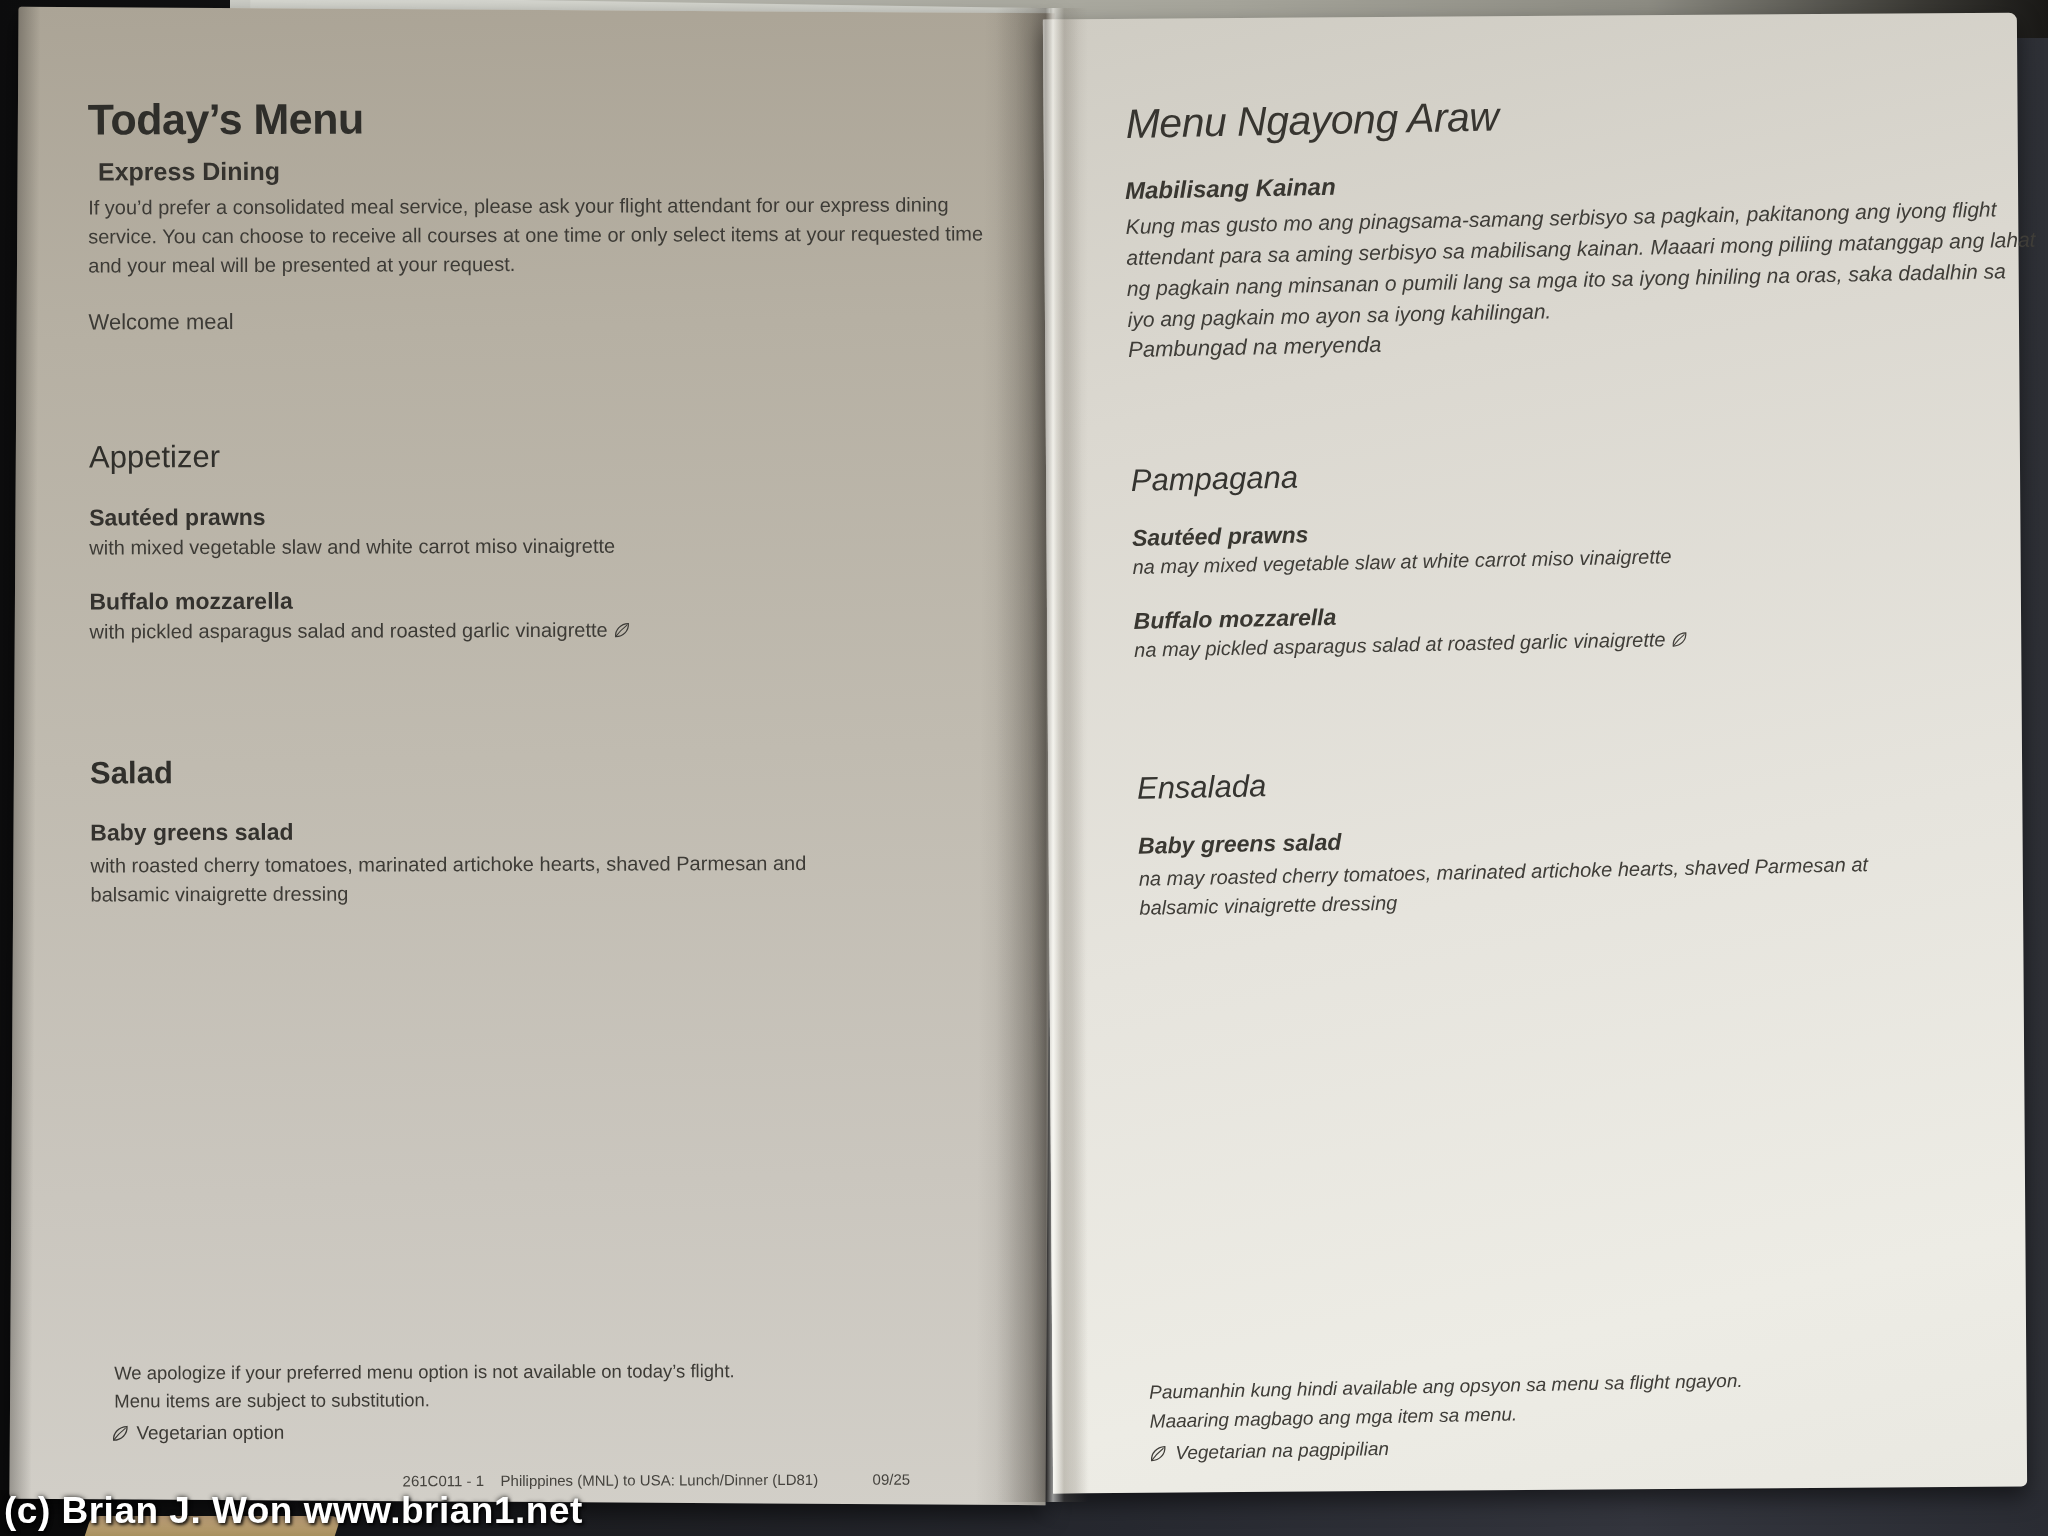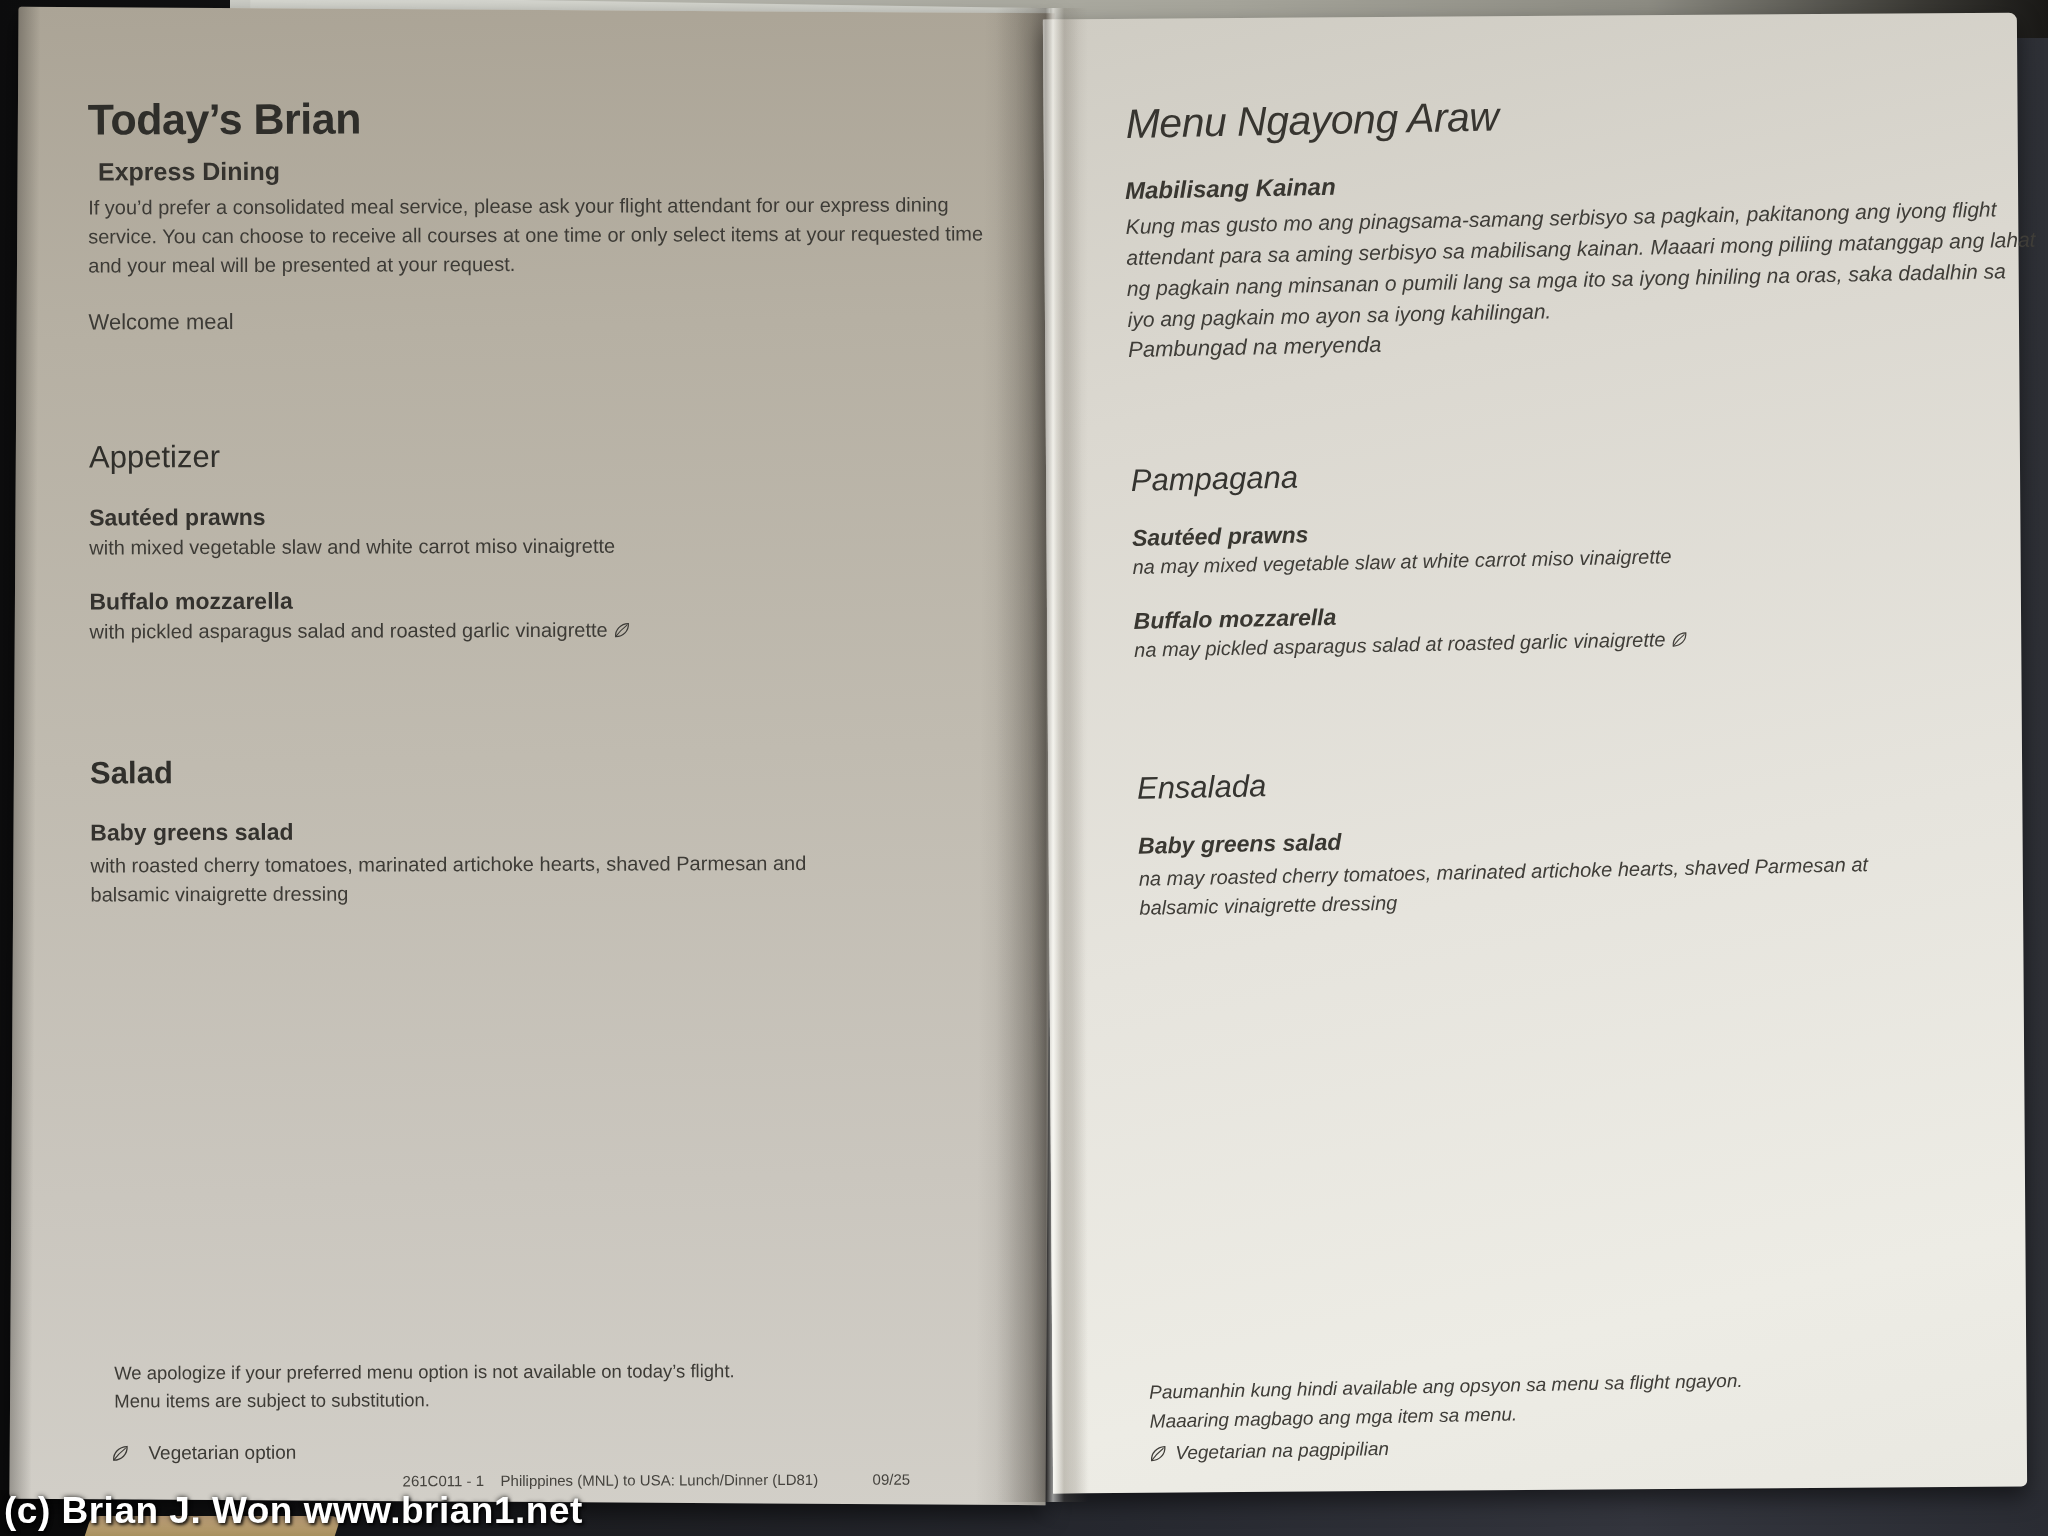--- a/index.html
+++ b/index.html
@@ -70,21 +70,21 @@
   .lp-welcome{left:70px;top:302px;font-size:22px;}
   .lp-h1{left:70px;top:432px;font-size:31px;font-weight:normal;color:#302f2b;}
   .lp-item1n{left:70px;top:497px;font-size:23px;font-weight:bold;color:#34322e;}
   .lp-item1d{left:70px;top:529px;font-size:20px;}
   .lp-item2n{left:70px;top:581px;font-size:23px;font-weight:bold;color:#34322e;}
   .lp-item2d{left:70px;top:613px;font-size:20px;}
   .lp-h2{left:70px;top:748px;font-size:31px;font-weight:bold;color:#302f2b;}
   .lp-item3n{left:70px;top:812px;font-size:23px;font-weight:bold;color:#34322e;}
   .lp-item3d{left:70px;top:844px;width:790px;font-size:20px;line-height:1.45;}
   .lp-notes{left:92px;top:1352px;font-size:18.5px;line-height:1.5;}
-  .lp-veg{left:88px;top:1415px;font-size:19px;display:flex;align-items:center;gap:18px;margin-top:20px;}
+  .lp-veg{left:88px;top:1415px;font-size:19px;display:flex;align-items:center;gap:6px;}
   .lp-footer-code{left:380px;top:1466px;font-size:15px;color:#45433e;}
   .lp-footer-route{left:478px;top:1466px;font-size:15px;color:#45433e;}
   .lp-footer-edition{left:850px;top:1466px;font-size:15px;color:#45433e;}
   .rp-title{left:82px;top:82px;font-size:41px;color:#373530;letter-spacing:-0.5px;}
   .rp-intro-h{left:80px;top:158px;font-size:24px;font-weight:600;color:#393731;}
   .rp-intro-b{left:80px;top:192px;width:910px;font-size:21px;line-height:1.48;}
   .rp-welcome{left:80px;top:318px;font-size:22px;}
   .rp-h1{left:80px;top:444px;font-size:31px;color:#353430;}
   .rp-item1n{left:80px;top:506px;font-size:23px;font-weight:600;color:#393731;}
   .rp-item1d{left:80px;top:537px;font-size:20px;}
@@ -106,21 +106,21 @@
 </head>
 <body>
 
 <div class="table-top"></div>
 <div class="back-sheet"></div>
 <div class="bottom-band"></div>
 <div class="tan-object"></div>
 
 <div class="left-page">
   <div class="lp-content">
-    <div class="abs lp-title">Today’s Brian</div>
+    <div class="abs lp-title">Today’s Menu</div>
     <div class="abs lp-intro-h">Express Dining</div>
     <div class="abs lp-intro-b">If you’d prefer a consolidated meal service, please ask your flight attendant for our express dining service. You can choose to receive all courses at one time or only select items at your requested time and your meal will be presented at your request.</div>
     <div class="abs lp-welcome">Welcome meal</div>
 
     <div class="abs lp-h1">Appetizer</div>
     <div class="abs lp-item1n">Sautéed prawns</div>
     <div class="abs lp-item1d">with mixed vegetable slaw and white carrot miso vinaigrette</div>
     <div class="abs lp-item2n">Buffalo mozzarella</div>
     <div class="abs lp-item2d">
       <span>with pickled asparagus salad and roasted garlic vinaigrette</span><span class="leaf"><svg width="19" height="19" viewBox="0 0 20 20">

